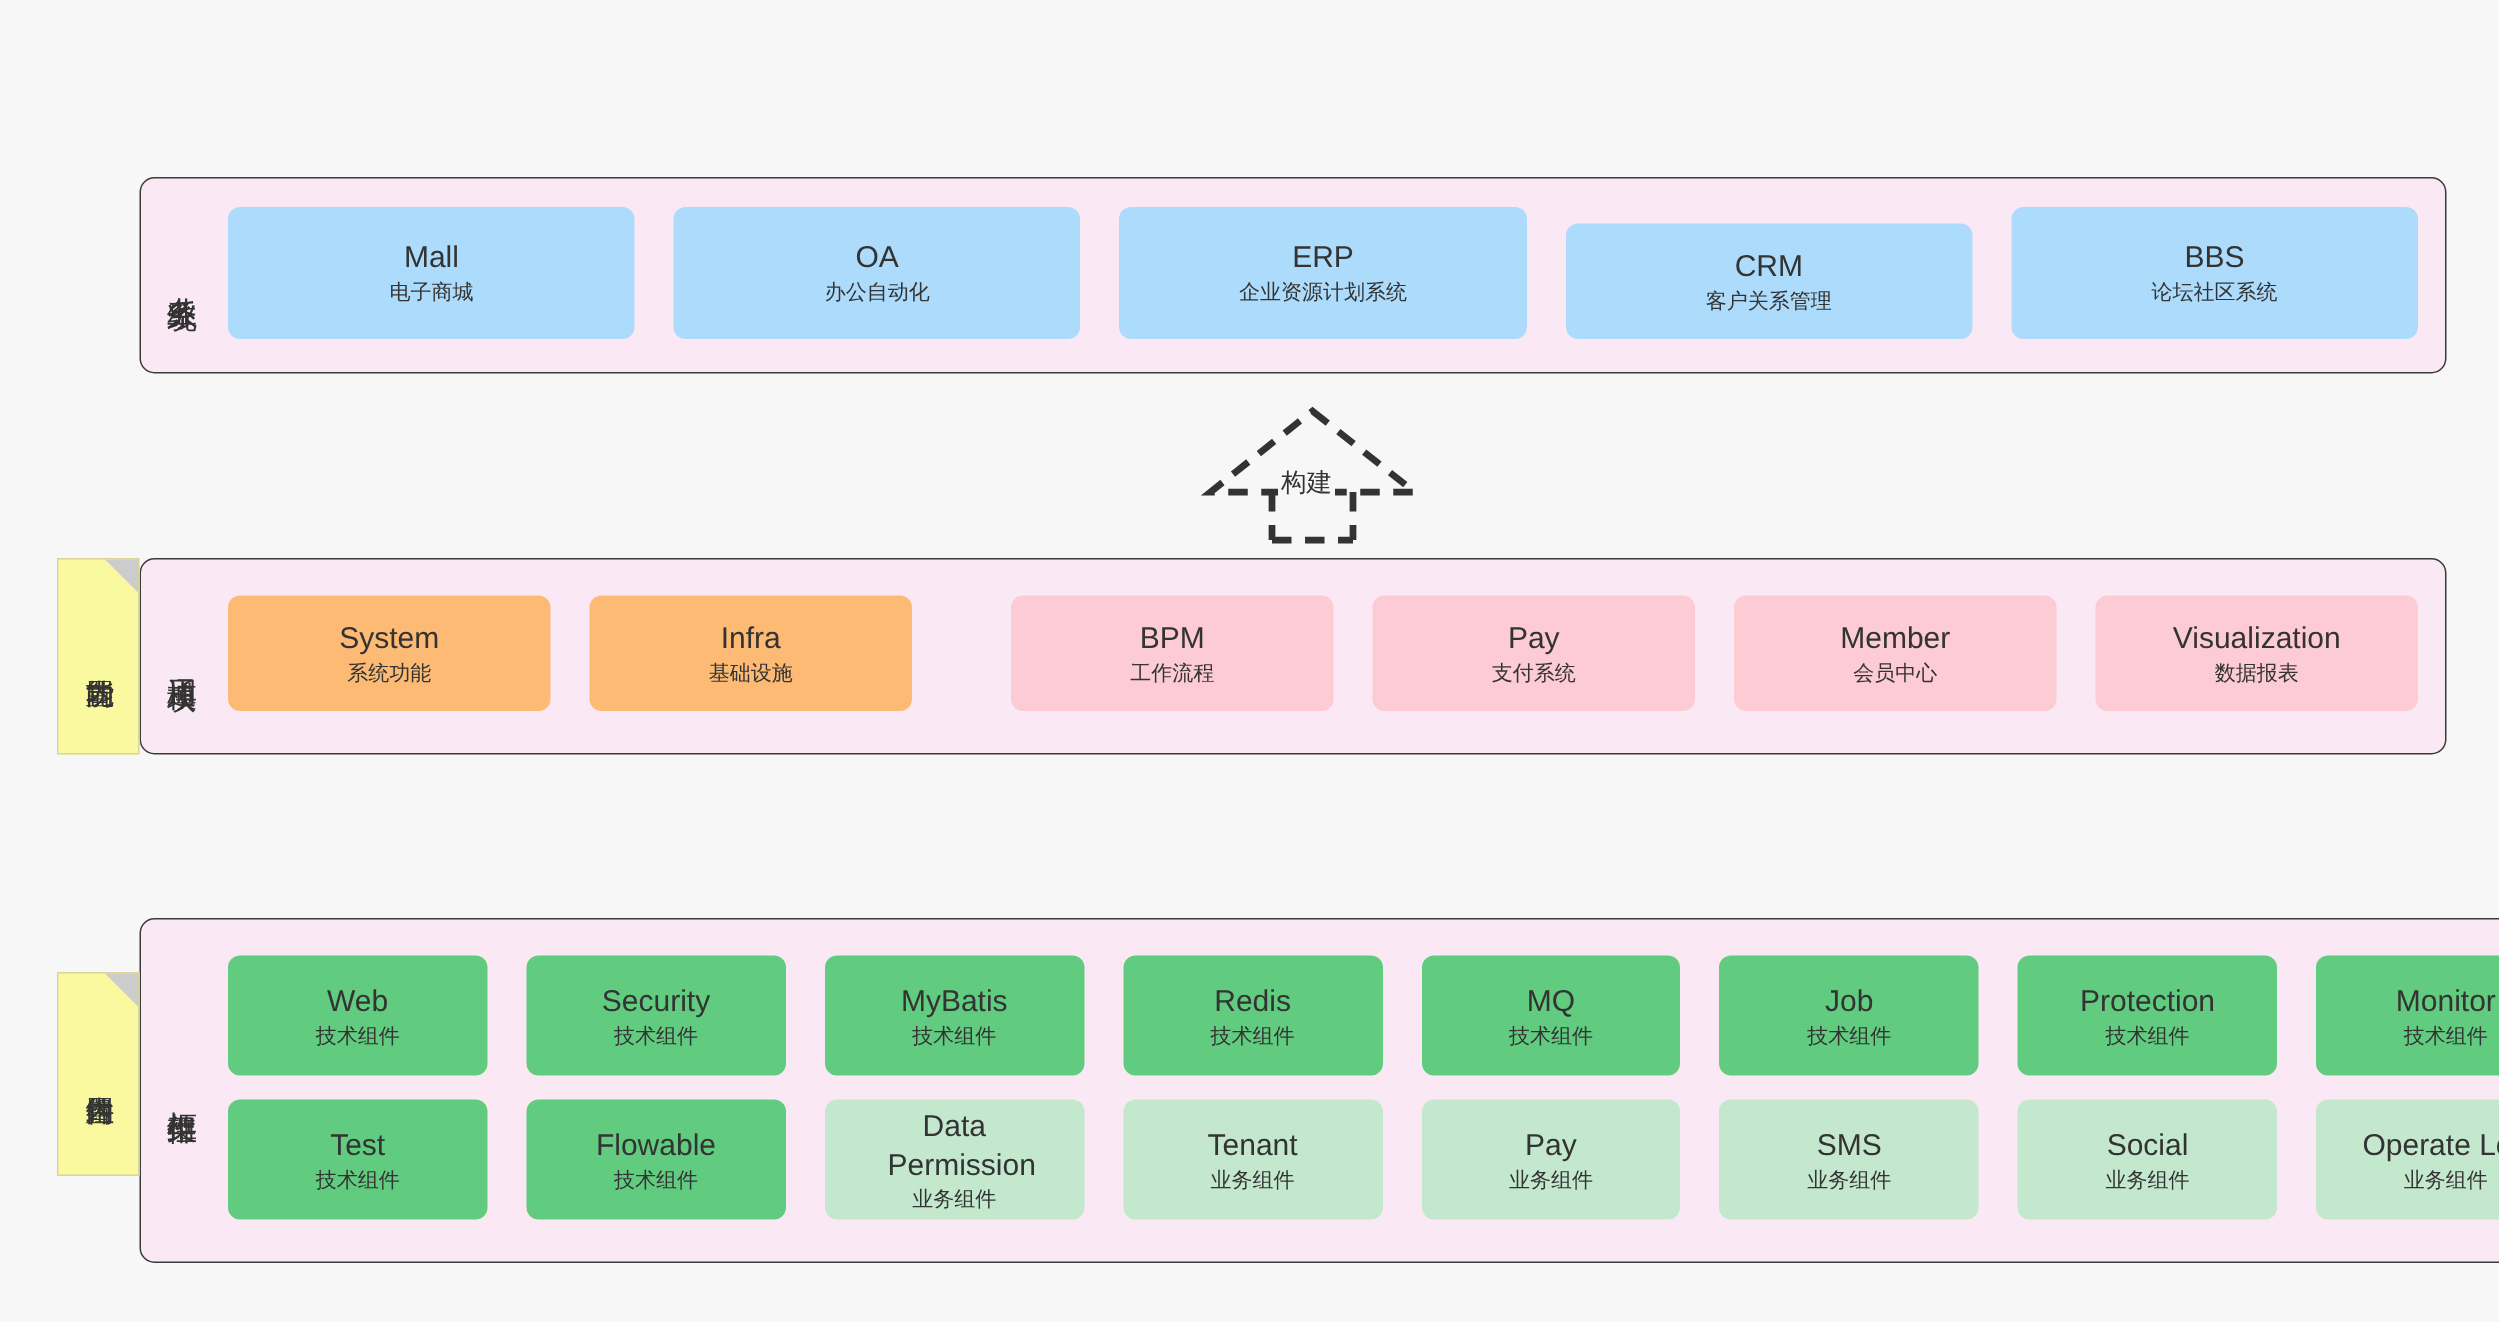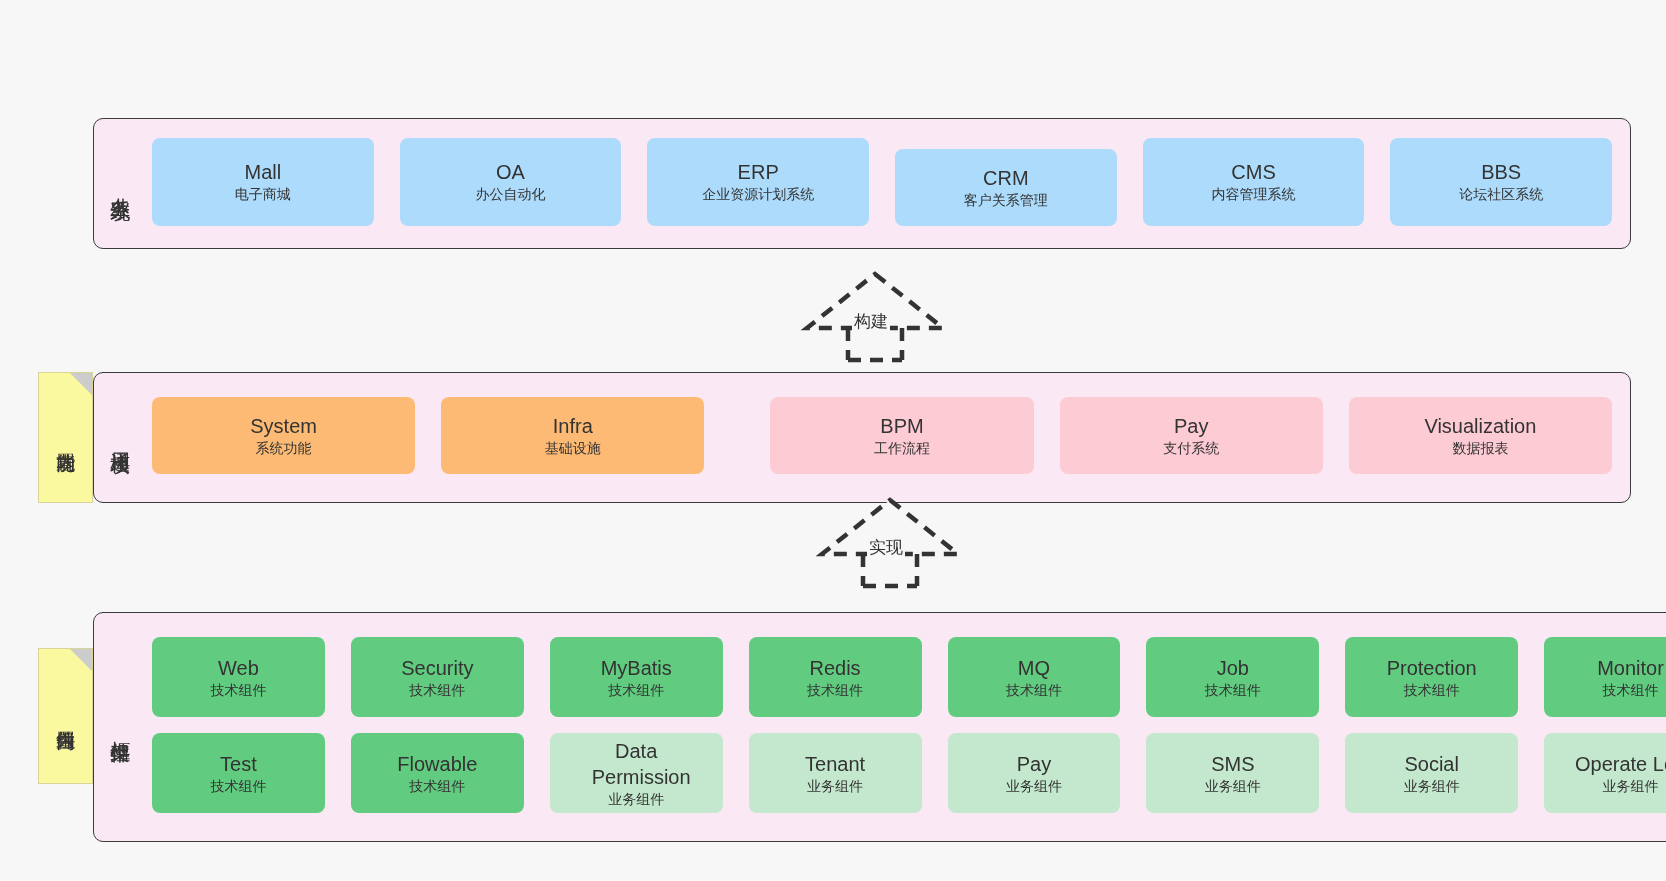--- a/index.html
+++ b/index.html
@@ -133,24 +133,20 @@
         </div>
         <div class="cell c-blue" style="min-height:77px;">
           <div>ERP</div>
           <div class="cn">企业资源计划系统</div>
         </div>
         <div class="cell c-blue" style="min-height:77px;margin-top:11px;">
           <div>CRM</div>
           <div class="cn">客户关系管理</div>
         </div>
         <div class="cell c-blue" style="min-height:77px;">
-          <div>CMS</div>
-          <div class="cn">内容管理系统</div>
-        </div>
-        <div class="cell c-blue" style="min-height:77px;">
           <div>BBS</div>
           <div class="cn">论坛社区系统</div>
         </div>
       </div>
     </div>
   </div>
 
   <div class="arrow" style="left:800px;top:272px;font-family:Liberation Mono, monospace;">
     <svg width="150" height="90" viewBox="0 0 150 90">
 
@@ -175,39 +171,36 @@
         </div>
         <div class="cell c-pink" style="min-height:77px;margin-left:40px;">
           <div>BPM</div>
           <div class="cn">工作流程</div>
         </div>
         <div class="cell c-pink" style="min-height:77px;">
           <div>Pay</div>
           <div class="cn">支付系统</div>
         </div>
         <div class="cell c-pink" style="min-height:77px;">
+          <div>Member</div>
+          <div class="cn">会员中心</div>
+        </div>
+        <div class="cell c-pink" style="min-height:77px;">
           <div>Visualization</div>
           <div class="cn">数据报表</div>
         </div>
       </div>
     </div>
   </div>
 
   <div class="note" style="left:38px;top:372px;width:55px;height:131px;">
     <span class="fold"></span>
     <span>内置功能</span>
   </div>
 
-  <div class="arrow" style="left:815px;top:498px;">
-    <svg width="150" height="90" viewBox="0 0 150 90">
-      <path d="M75 2 L143 56 L7 56 Z" fill="#f7f7f7" stroke="#333333" stroke-width="4.5" stroke-dasharray="13 9" stroke-linejoin="miter"></path>
-      <path d="M48 56 L48 88 M102 56 L102 88 M48 88 L102 88" fill="none" stroke="#333333" stroke-width="4.5" stroke-dasharray="13 9"></path>
-    </svg>
-    <div class="arrow-label" style="left:52px;top:38px;">实现</div>
-  </div>
 
   <div class="layer" id="layer-2" style="left:93px;top:612px;width:1643px;height:230px;">
     <div class="layer-title">框架组件</div>
     <div class="layer-body">
 
       <div class="row">
         <div class="cell c-green" style="min-height:80px;">
           <div>Web</div>
           <div class="cn">技术组件</div>
         </div>

